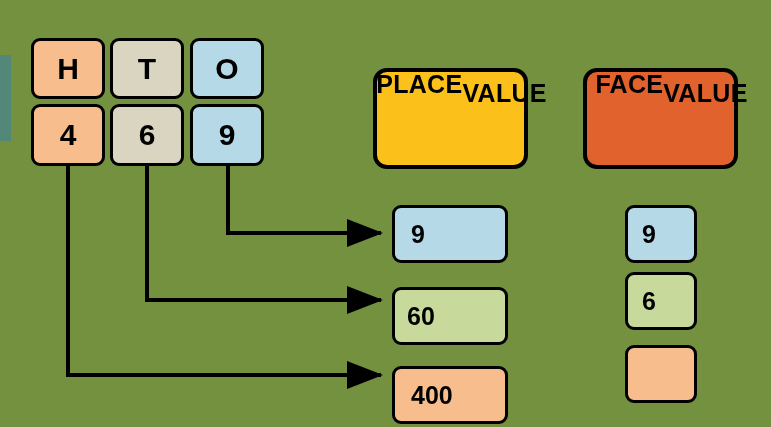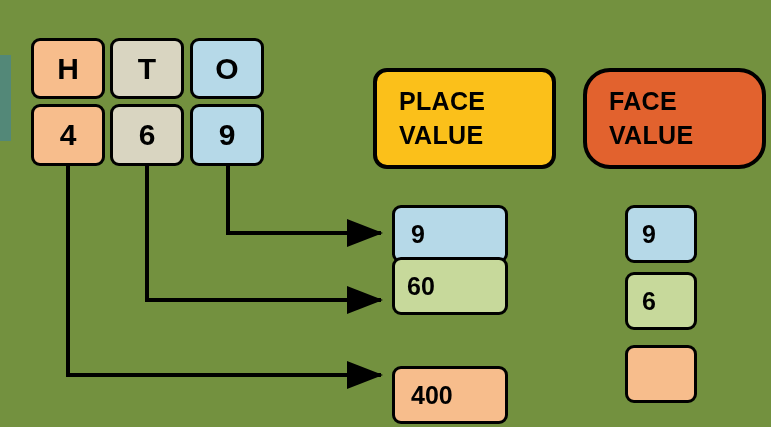--- a/index.html
+++ b/index.html
@@ -53,25 +53,25 @@
   .digit-cell {
     width: 74px;
     height: 62px;
     justify-content: center;
     font-size: 30px;
     font-weight: bold;
   }
 
   
   .banner {
-    width: 183px;
+    width: 155px;
     height: 101px;
     border-width: 4px;
     border-radius: 14px;
-    flex-direction: column;
+    flex-direction: row;
     justify-content: center;
     align-items: flex-start;
     padding-left: 22px;
     font-size: 25px;
     font-weight: bold;
     letter-spacing: 0.3px;
   }
   .banner span { display: block; }
   .banner span + span { margin-top: 9px; text-align: right; }
 
@@ -138,29 +138,29 @@
   </div>
   <div class="card digit-cell c-blue" style="left:190px; top:104px;">
     <span>9</span>
   </div>
 
   <div class="card banner c-amber" style="left:373px; top:68px;">
     <span>PLACE</span>
     <span>VALUE</span>
   </div>
 
-  <div class="card banner c-orange" style="left:583px; top:68px;border-radius:27px;">
+  <div class="card banner c-orange" style="left:583px; top:68px;">
     <span>FACE</span>
     <span>VALUE</span>
   </div>
 
   <div class="card pv-box c-blue" style="top:205px;">
     <span>9</span>
   </div>
-  <div class="card pv-box c-sage" style="top:257px;padding-left:12px;">
+  <div class="card pv-box c-sage" style="top:287px;padding-left:12px;">
     <span>60</span>
   </div>
   <div class="card pv-box c-peach" style="top:345px;margin-top:21px;">
     <span>400</span>
   </div>
 
   <div class="card fv-box c-blue" style="top:205px;">
     <span>9</span>
   </div>
   <div class="card fv-box c-sage" style="top:272px;">

